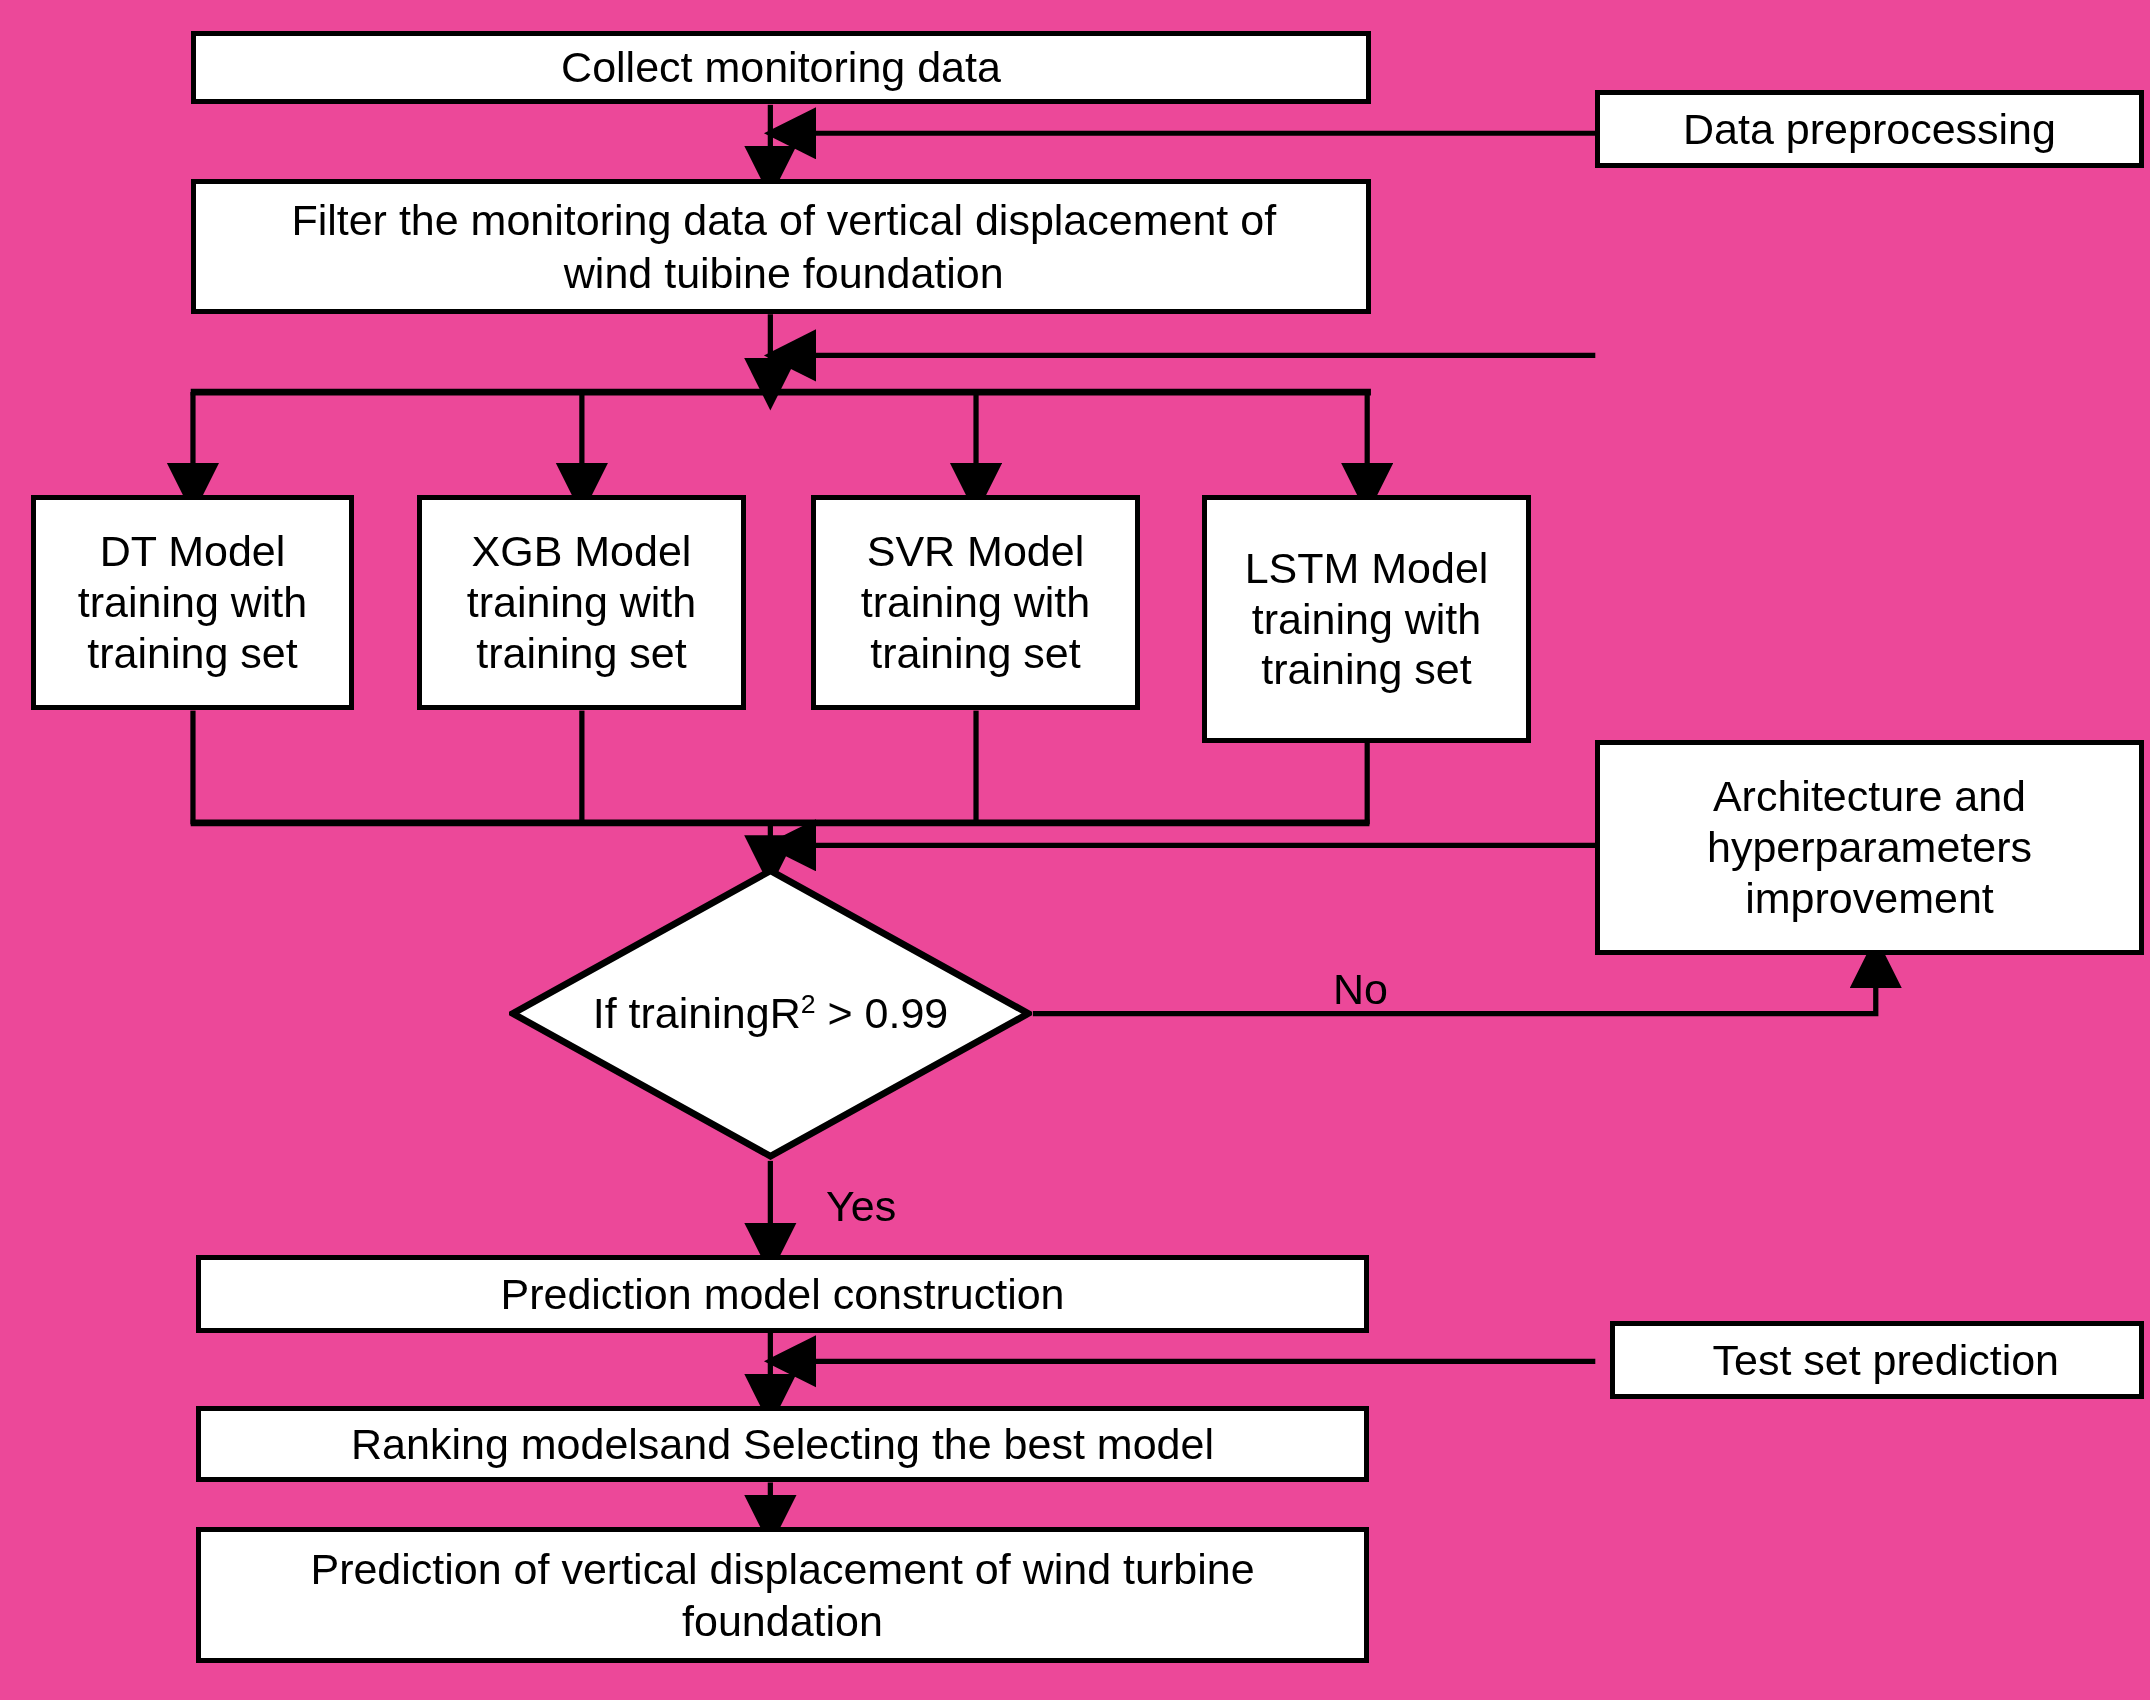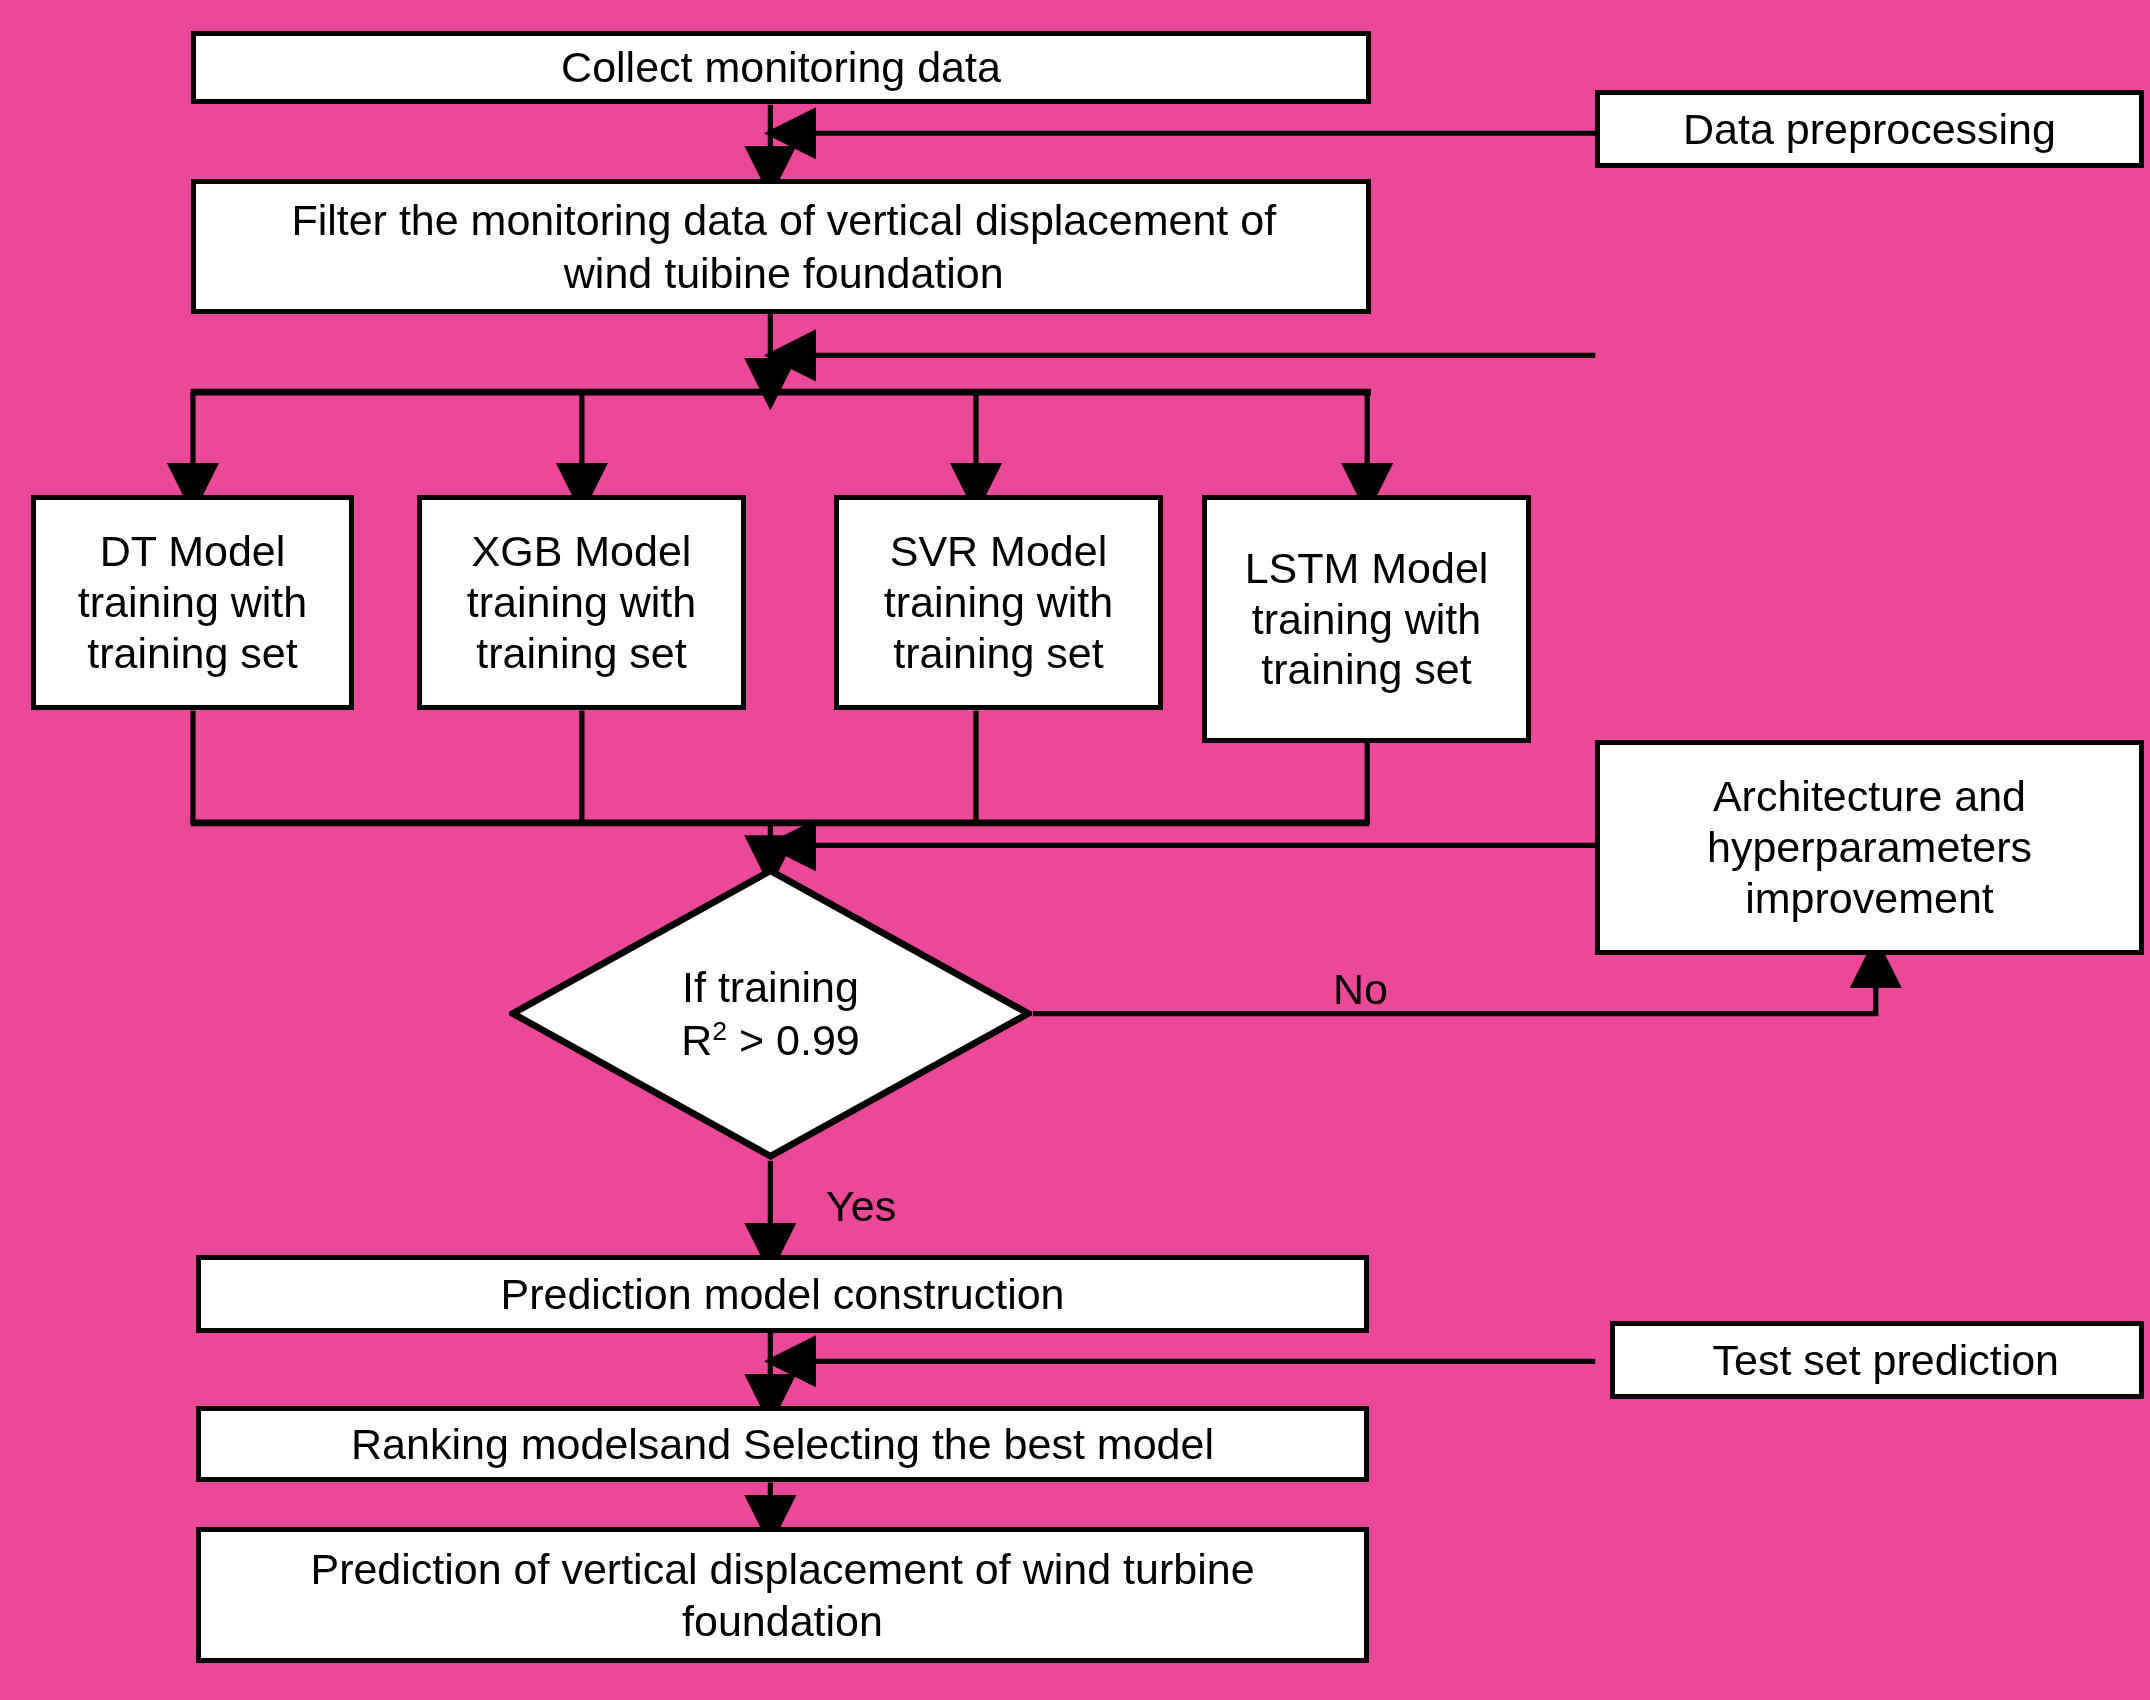--- a/index.html
+++ b/index.html
@@ -31,21 +31,21 @@
   .node.two-line{ line-height:1.22; }
   .diamond-wrap{
     position:absolute;
   }
   .diamond-wrap svg{ display:block; }
   .diamond-label{
     position:absolute;
     left:0; top:0;
     width:100%; height:100%;
     display:flex;
-    flex-direction:column;
+    flex-direction:row;
     align-items:center;
     justify-content:center;
     font-size:43px;
     line-height:1.22;
     color:#000000;
     text-align:center;
     pointer-events:none;
   }
   .diamond-label sup{ font-size:0.62em; vertical-align:super; line-height:0; }
   .edge-label{
@@ -125,21 +125,21 @@
 training with
 training set</span>
   </div>
 
   <div class="node" style="left:417px; top:495px; width:329px; height:215px;">
     <span>XGB Model
 training with
 training set</span>
   </div>
 
-  <div class="node" style="left:834px; top:495px; width:329px; height:215px;">
+  <div class="node" style="left:811px; top:495px; width:329px; height:215px;">
     <span>SVR Model
 training with
 training set</span>
   </div>
 
   <div class="node" style="left:1202px; top:495px; width:329px; height:248px;">
     <span>LSTM Model
 training with
 training set</span>
   </div>

